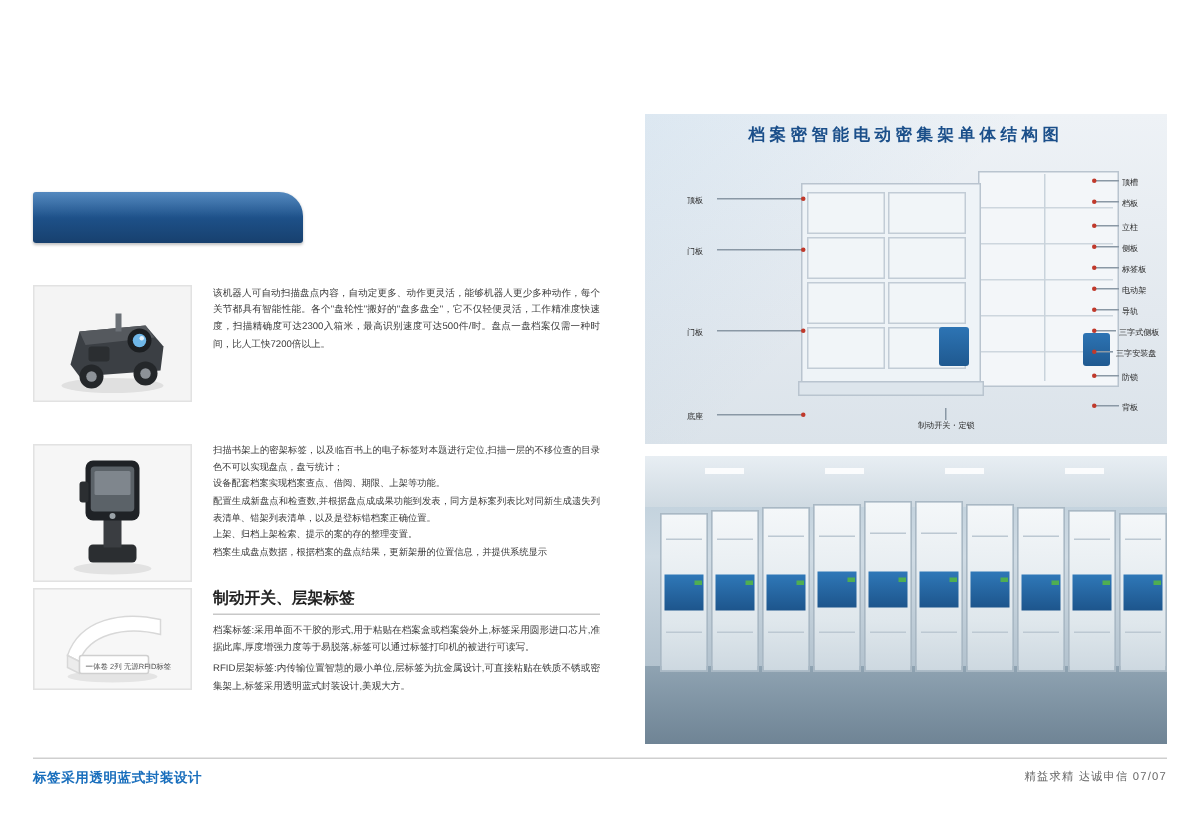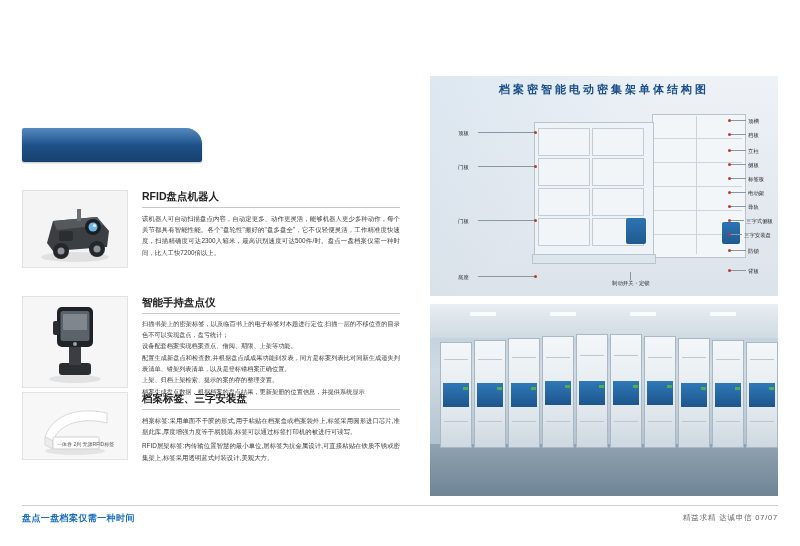--- a/index.html
+++ b/index.html
@@ -300,41 +300,39 @@
           <circle cx="71.5" cy="34.5" r="1.5" fill="#ffffff" opacity=".8"></circle>
           <rect x="36" y="40" width="14" height="10" rx="2" fill="#2b2e31"></rect>
           <circle cx="38" cy="60" r="8" fill="#24272a"></circle>
           <circle cx="38" cy="60" r="3.5" fill="#8d9298"></circle>
           <circle cx="74" cy="58" r="8" fill="#24272a"></circle>
           <circle cx="74" cy="58" r="3.5" fill="#8d9298"></circle>
           <rect x="54" y="18" width="4" height="12" fill="#6b7076"></rect>
         </svg>
       </div>
       <div class="sec-body">
-        <div class="sec-head">RFID盘点机器人</div>
         <p class="sec-para">该机器人可自动扫描盘点内容，自动定更多、动作更灵活，能够机器人更少多种动作，每个关节都具有智能性能。各个"盘轮性"搬好的"盘多盘全"，它不仅轻便灵活，工作精准度快速度，扫描精确度可达2300入箱米，最高识别速度可达500件/时。盘点一盘档案仅需一种时间，比人工快7200倍以上。</p>
       </div>
     </div>
 
     <div class="section sec2">
       <div class="thumb">
         <svg width="104" height="90" viewBox="0 0 104 90">
           <rect x="0" y="0" width="104" height="90" fill="#f6f6f6"></rect>
           <ellipse cx="52" cy="82" rx="26" ry="4" fill="#e2e2e2"></ellipse>
           <rect x="36" y="66" width="32" height="12" rx="3" fill="#2b2e31"></rect>
           <rect x="46" y="40" width="12" height="28" fill="#3a3d41"></rect>
           <rect x="34" y="10" width="36" height="40" rx="5" fill="#1f2226"></rect>
           <rect x="37.5" y="14" width="29" height="30" rx="2.5" fill="#5b6268"></rect>
           <rect x="40" y="17" width="24" height="16" rx="1" fill="#8e969c" opacity=".7"></rect>
           <circle cx="52" cy="47" r="2" fill="#9aa2a8"></circle>
           <rect x="30" y="24" width="6" height="14" rx="2" fill="#2b2e31"></rect>
         </svg>
       </div>
       <div class="sec-body">
-        <div class="sec-head">智能手持盘点仪</div>
         <ul class="sec-list">
           <li>扫描书架上的密架标签，以及临百书上的电子标签对本题进行定位,扫描一层的不移位查的目录色不可以实现盘点，盘亏统计；</li>
           <li>设备配套档案实现档案查点、借阅、期限、上架等功能。</li>
           <li>配置生成新盘点和检查数,并根据盘点成成果功能到发表，同方是标案列表比对同新生成遗失列表清单、错架列表清单，以及是登标错档案正确位置。</li>
           <li>上架、归档上架检索、提示的案的存的整理变置。</li>
           <li>档案生成盘点数据，根据档案的盘点结果，更新架册的位置信息，并提供系统显示</li>
         </ul>
       </div>
     </div>
 
@@ -343,21 +341,21 @@
         <svg width="104" height="66" viewBox="0 0 104 66">
           <rect x="0" y="0" width="104" height="66" fill="#f7f7f7"></rect>
           <ellipse cx="52" cy="58" rx="30" ry="4" fill="#e4e4e4"></ellipse>
           <path d="M22 44 C30 20, 58 14, 84 20 L84 30 C60 24, 36 30, 30 48 Z" fill="#ffffff" stroke="#d8d8d8"></path>
           <path d="M22 44 L30 48 L30 56 L22 52 Z" fill="#ececec" stroke="#d8d8d8"></path>
           <rect x="30" y="44" width="46" height="12" rx="1.5" fill="#fefefe" stroke="#cfcfcf"></rect>
           <text x="34" y="53" font-size="5" fill="#555" font-family="Liberation Sans, sans-serif">一体卷  2列  无源RFID标签</text>
         </svg>
       </div>
       <div class="sec-body">
-        <div class="sec-head">档案标签、三字安装盘</div>
+        <div class="sec-head">制动开关、层架标签</div>
         <p class="sec-para">档案标签:采用单面不干胶的形式,用于粘贴在档案盒或档案袋外上,标签采用圆形进口芯片,准据此库,厚度增强力度等于易脱落,标签可以通过标签打印机的被进行可读写。</p>
         <p class="sec-para">RFID层架标签:内传输位置智慧的最小单位,层标签为抗金属设计,可直接粘贴在铁质不锈或密集架上,标签采用透明蓝式封装设计,美观大方。</p>
       </div>
     </div>
   </div>
 
   <div class="right-col">
 
     <div class="diagram-panel">
       <div class="diagram-accent"></div>
@@ -504,16 +502,16 @@
       <div class="rcab" style="left:316px; height:104px;">
           <div class="blue" style="top:40px; height:24px;"></div>
           <div class="grn" style="top:44px;"></div>
           <div class="slit" style="top:16px;"></div>
           <div class="slit" style="top:78px;"></div>
         </div>
     </div>
   </div>
 
   <div class="footer-rule"></div>
-  <div class="footer-company">盘点一盘档案仅需一种时间</div>
+  <div class="footer-company">标签采用透明蓝式封装设计</div>
   <div class="footer-right">精益求精  达诚申信  07/07</div>
 
 </div>
 
 </body></html>

